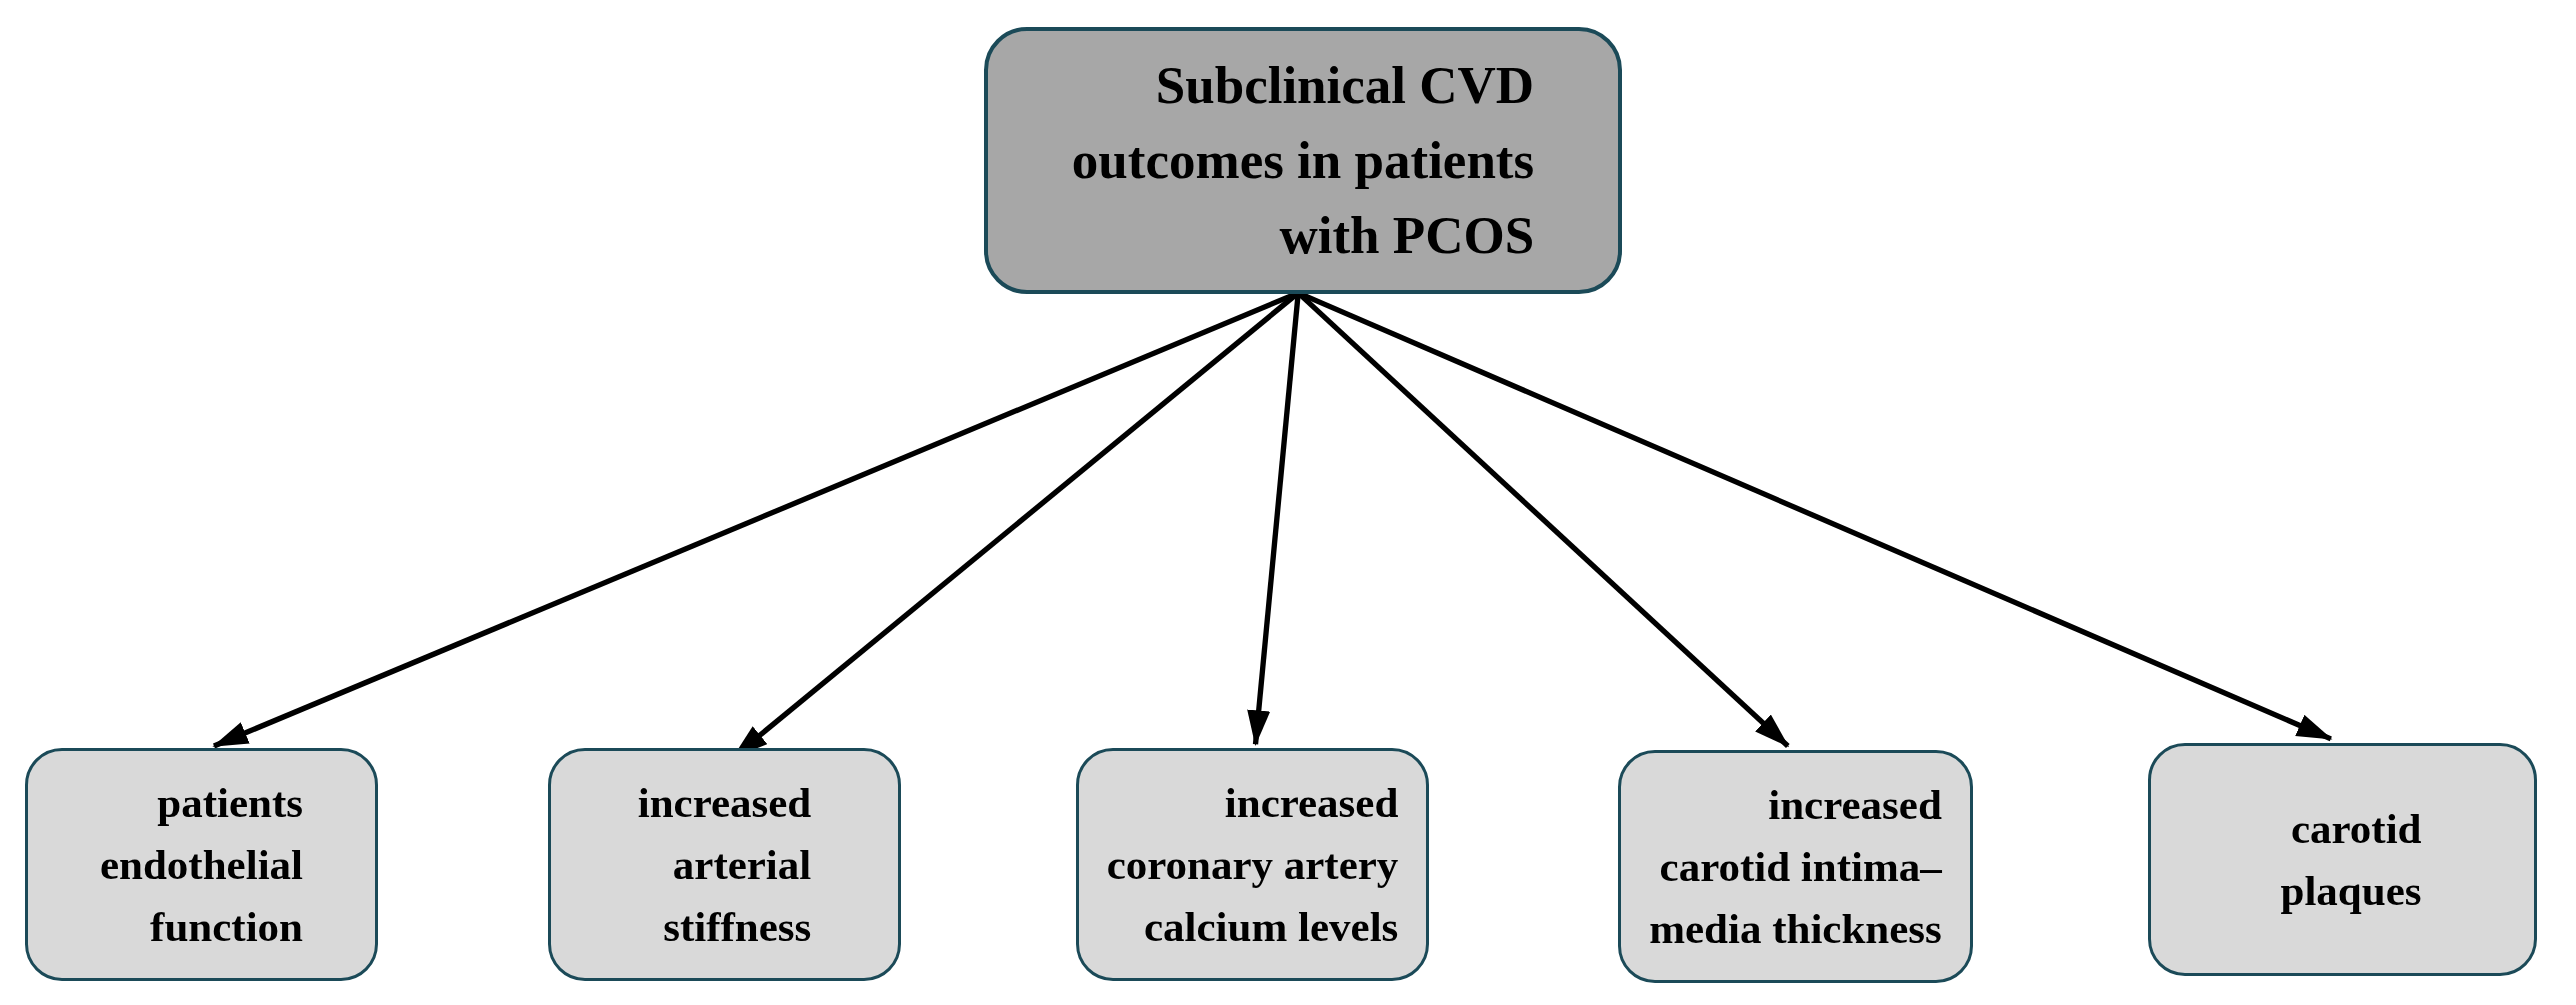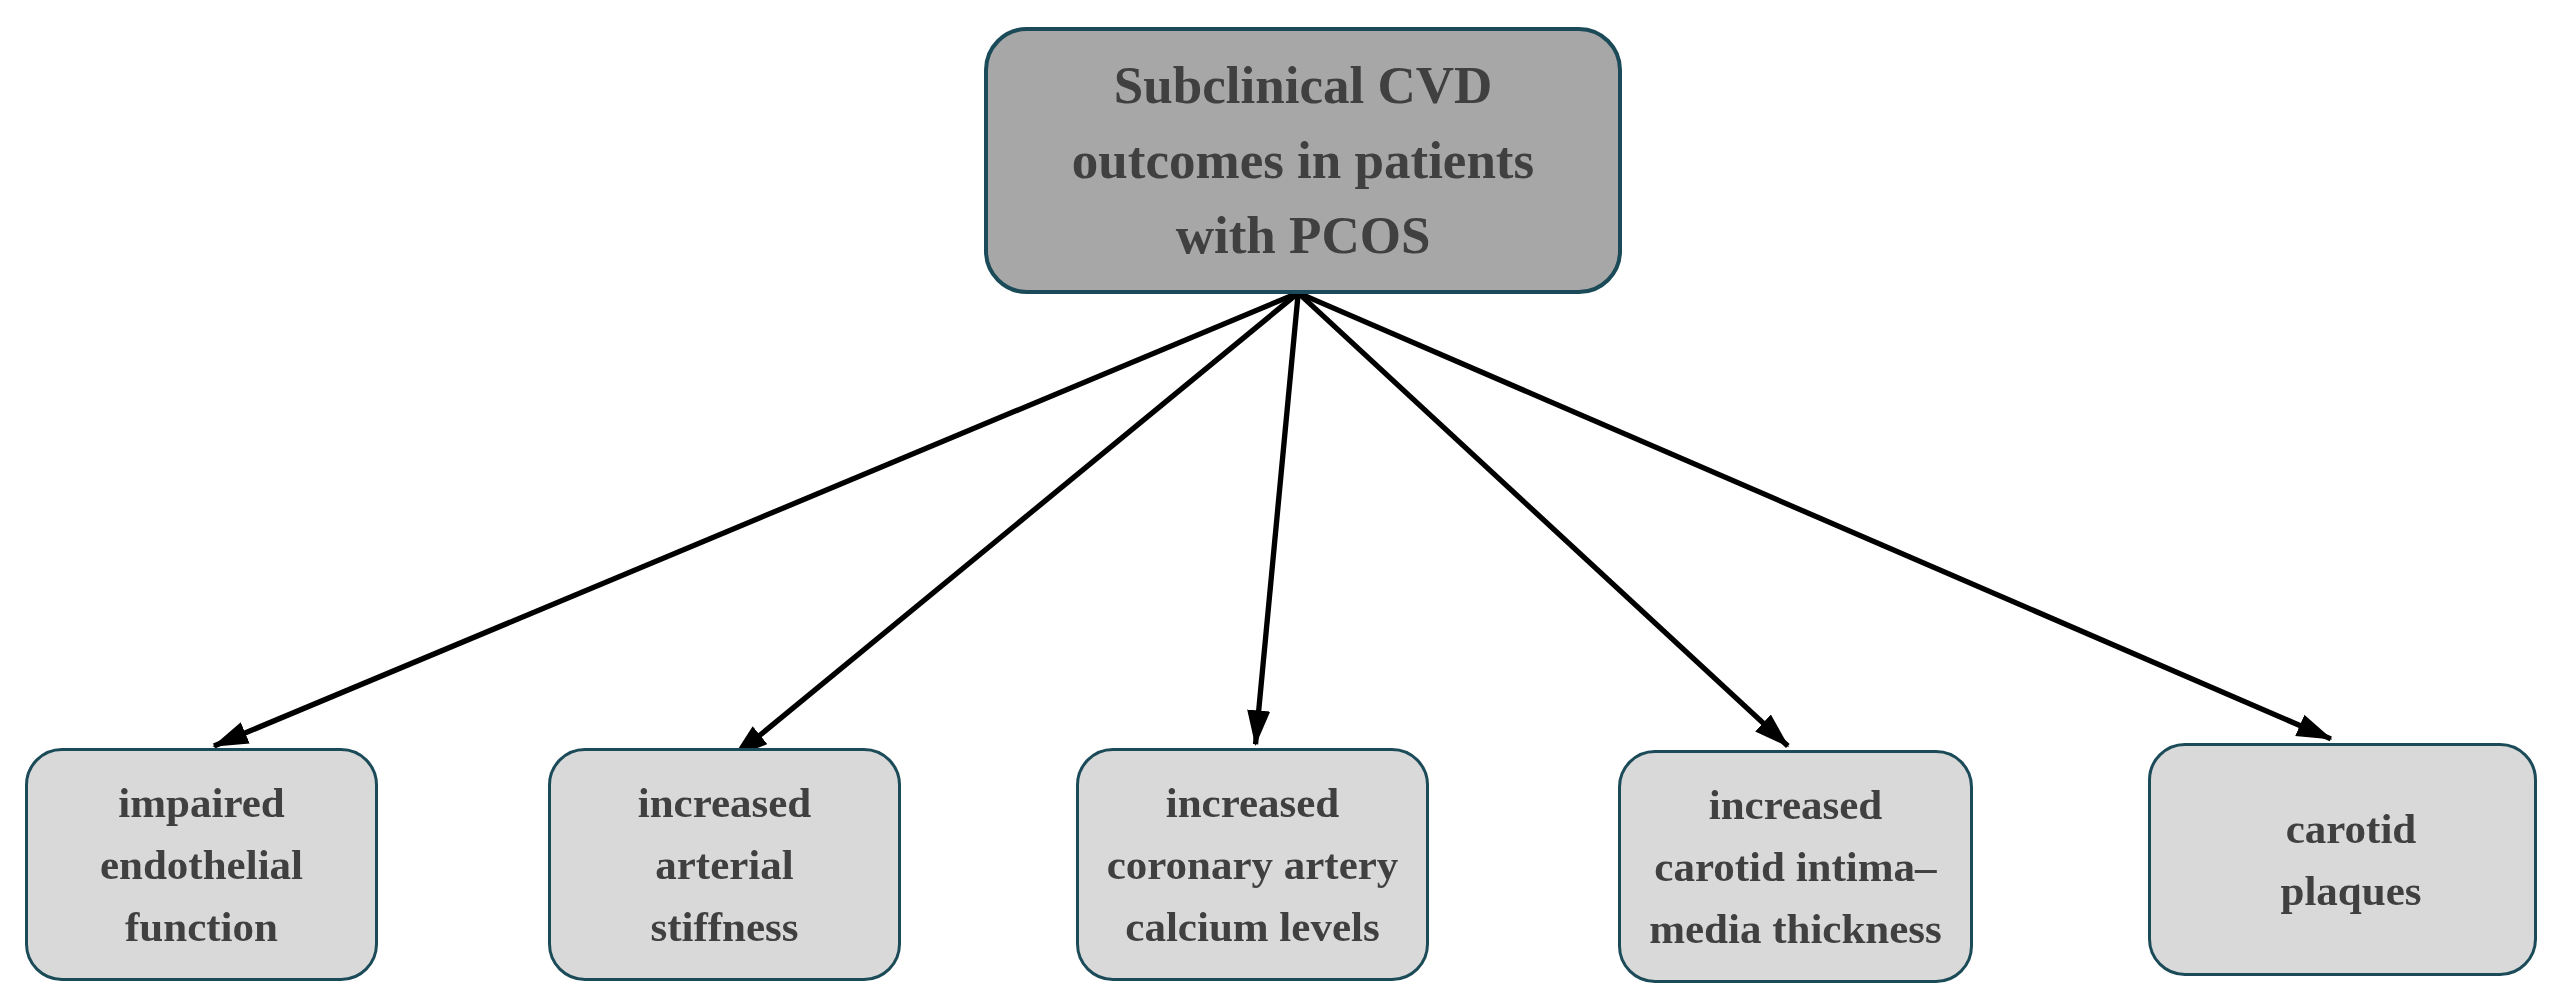--- a/index.html
+++ b/index.html
@@ -22,23 +22,23 @@
     width: 2576px;
     height: 1005px;
     pointer-events: none;
   }
   .node {
     position: absolute;
     box-sizing: border-box;
     display: flex;
     align-items: center;
     justify-content: center;
-    text-align: center;
+    text-align: right;
     font-weight: bold;
-    color: #404040;
+    color: #000000;
   }
   .node .label {
     white-space: pre-line;
   }
   .root-node {
     left: 984px;
     top: 27px;
     width: 638px;
     height: 267px;
     background: #a7a7a7;
@@ -80,21 +80,21 @@
     <line x1="1458" y1="329" x2="2618" y2="830" stroke="#000000" stroke-width="6" marker-end="url(#arrowhead)"></line>
   </svg>
 
   <div class="node root-node">
     <span class="label">Subclinical CVD
 outcomes in patients
 with PCOS</span>
   </div>
 
   <div class="node child-node n1">
-    <span class="label">impaired
+    <span class="label">patients
 endothelial
 function</span>
   </div>
 
   <div class="node child-node n2">
     <span class="label">increased
 arterial
 stiffness</span>
   </div>
 

